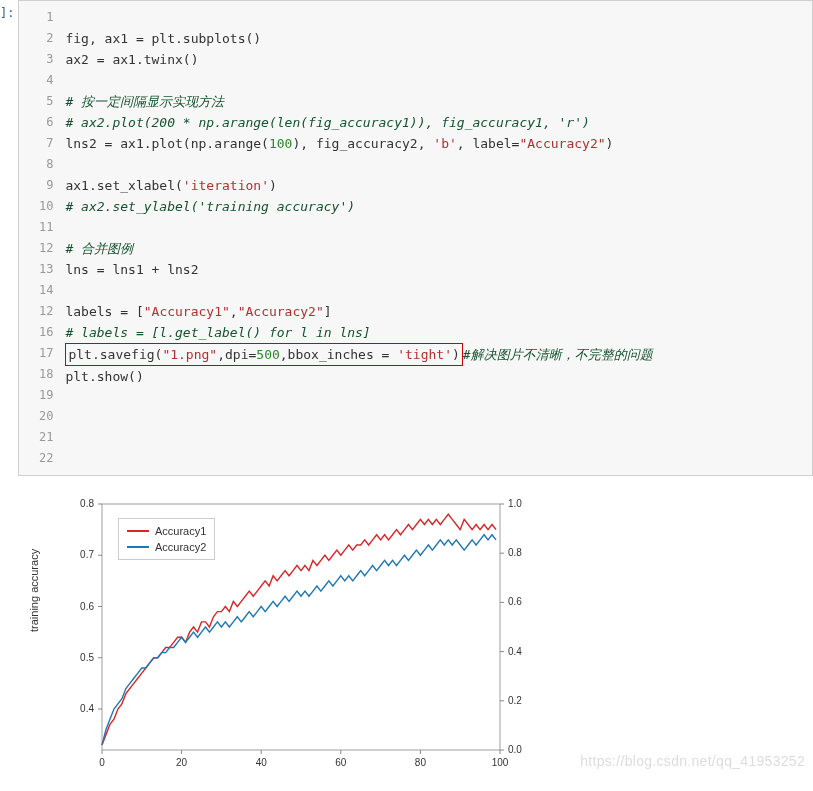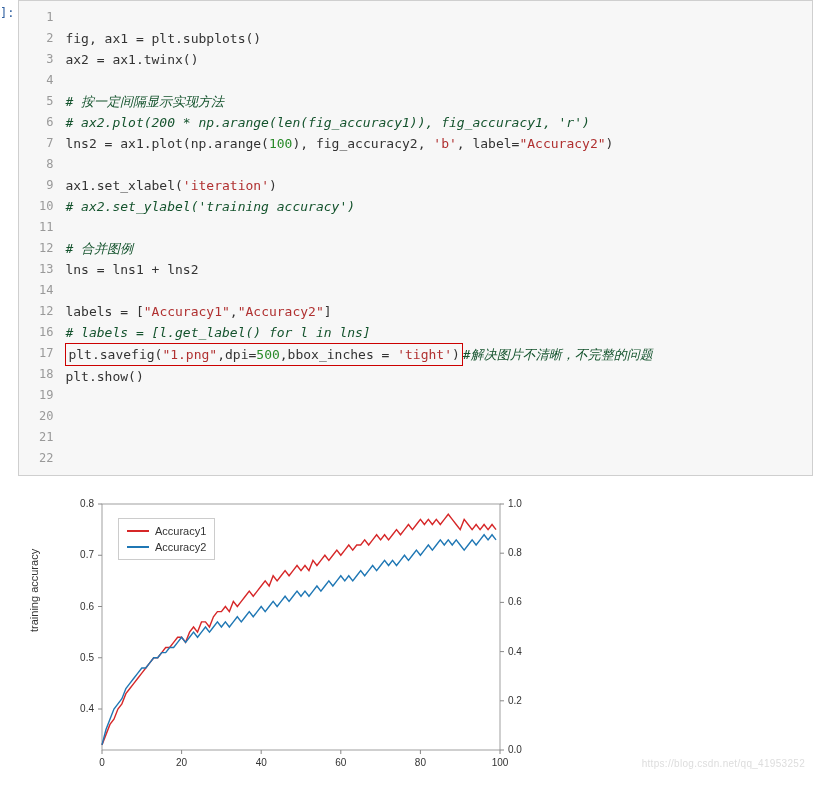--- a/index.html
+++ b/index.html
@@ -11,21 +11,21 @@
 .c-comm{color:#14532d;font-style:italic}
 .c-num{color:#288a28}
 .c-str{color:#b03030}
 .boxed{border:1px solid #c00;display:inline-block;padding:0 2px}
 .prompt{color:#3060a0;padding:6px 4px 0 0;font-size:12px}
 .outer{display:flex;align-items:flex-start}
 .chart-wrap{margin:14px 0 0 40px;position:relative}
 .chart-box{position:relative;width:500px;height:283px}
 svg{display:block}
 .axis-lbl{position:absolute;font-size:11px;color:#333;font-family:Arial,sans-serif}
-.watermark{position:absolute;right:8px;bottom:4px;color:#ddd;font-size:10px;font-family:Arial,sans-serif;letter-spacing:.3px}
+.watermark{position:absolute;right:8px;bottom:4px;color:#ddd;font-size:14px;font-family:Arial,sans-serif;letter-spacing:.3px}
 .legend-box{position:absolute;left:78px;top:28px;background:#fff;border:1px solid #ccc;padding:4px 8px;font-size:11px;font-family:Arial,sans-serif}
 .leg-row{display:flex;align-items:center;gap:6px;height:16px}
 .leg-line{width:22px;height:2px}
 </style>
 </head>
 <body>
 
 <div class="outer">
   <div class="prompt">]:</div>
   <div class="cell" style="flex:1">

